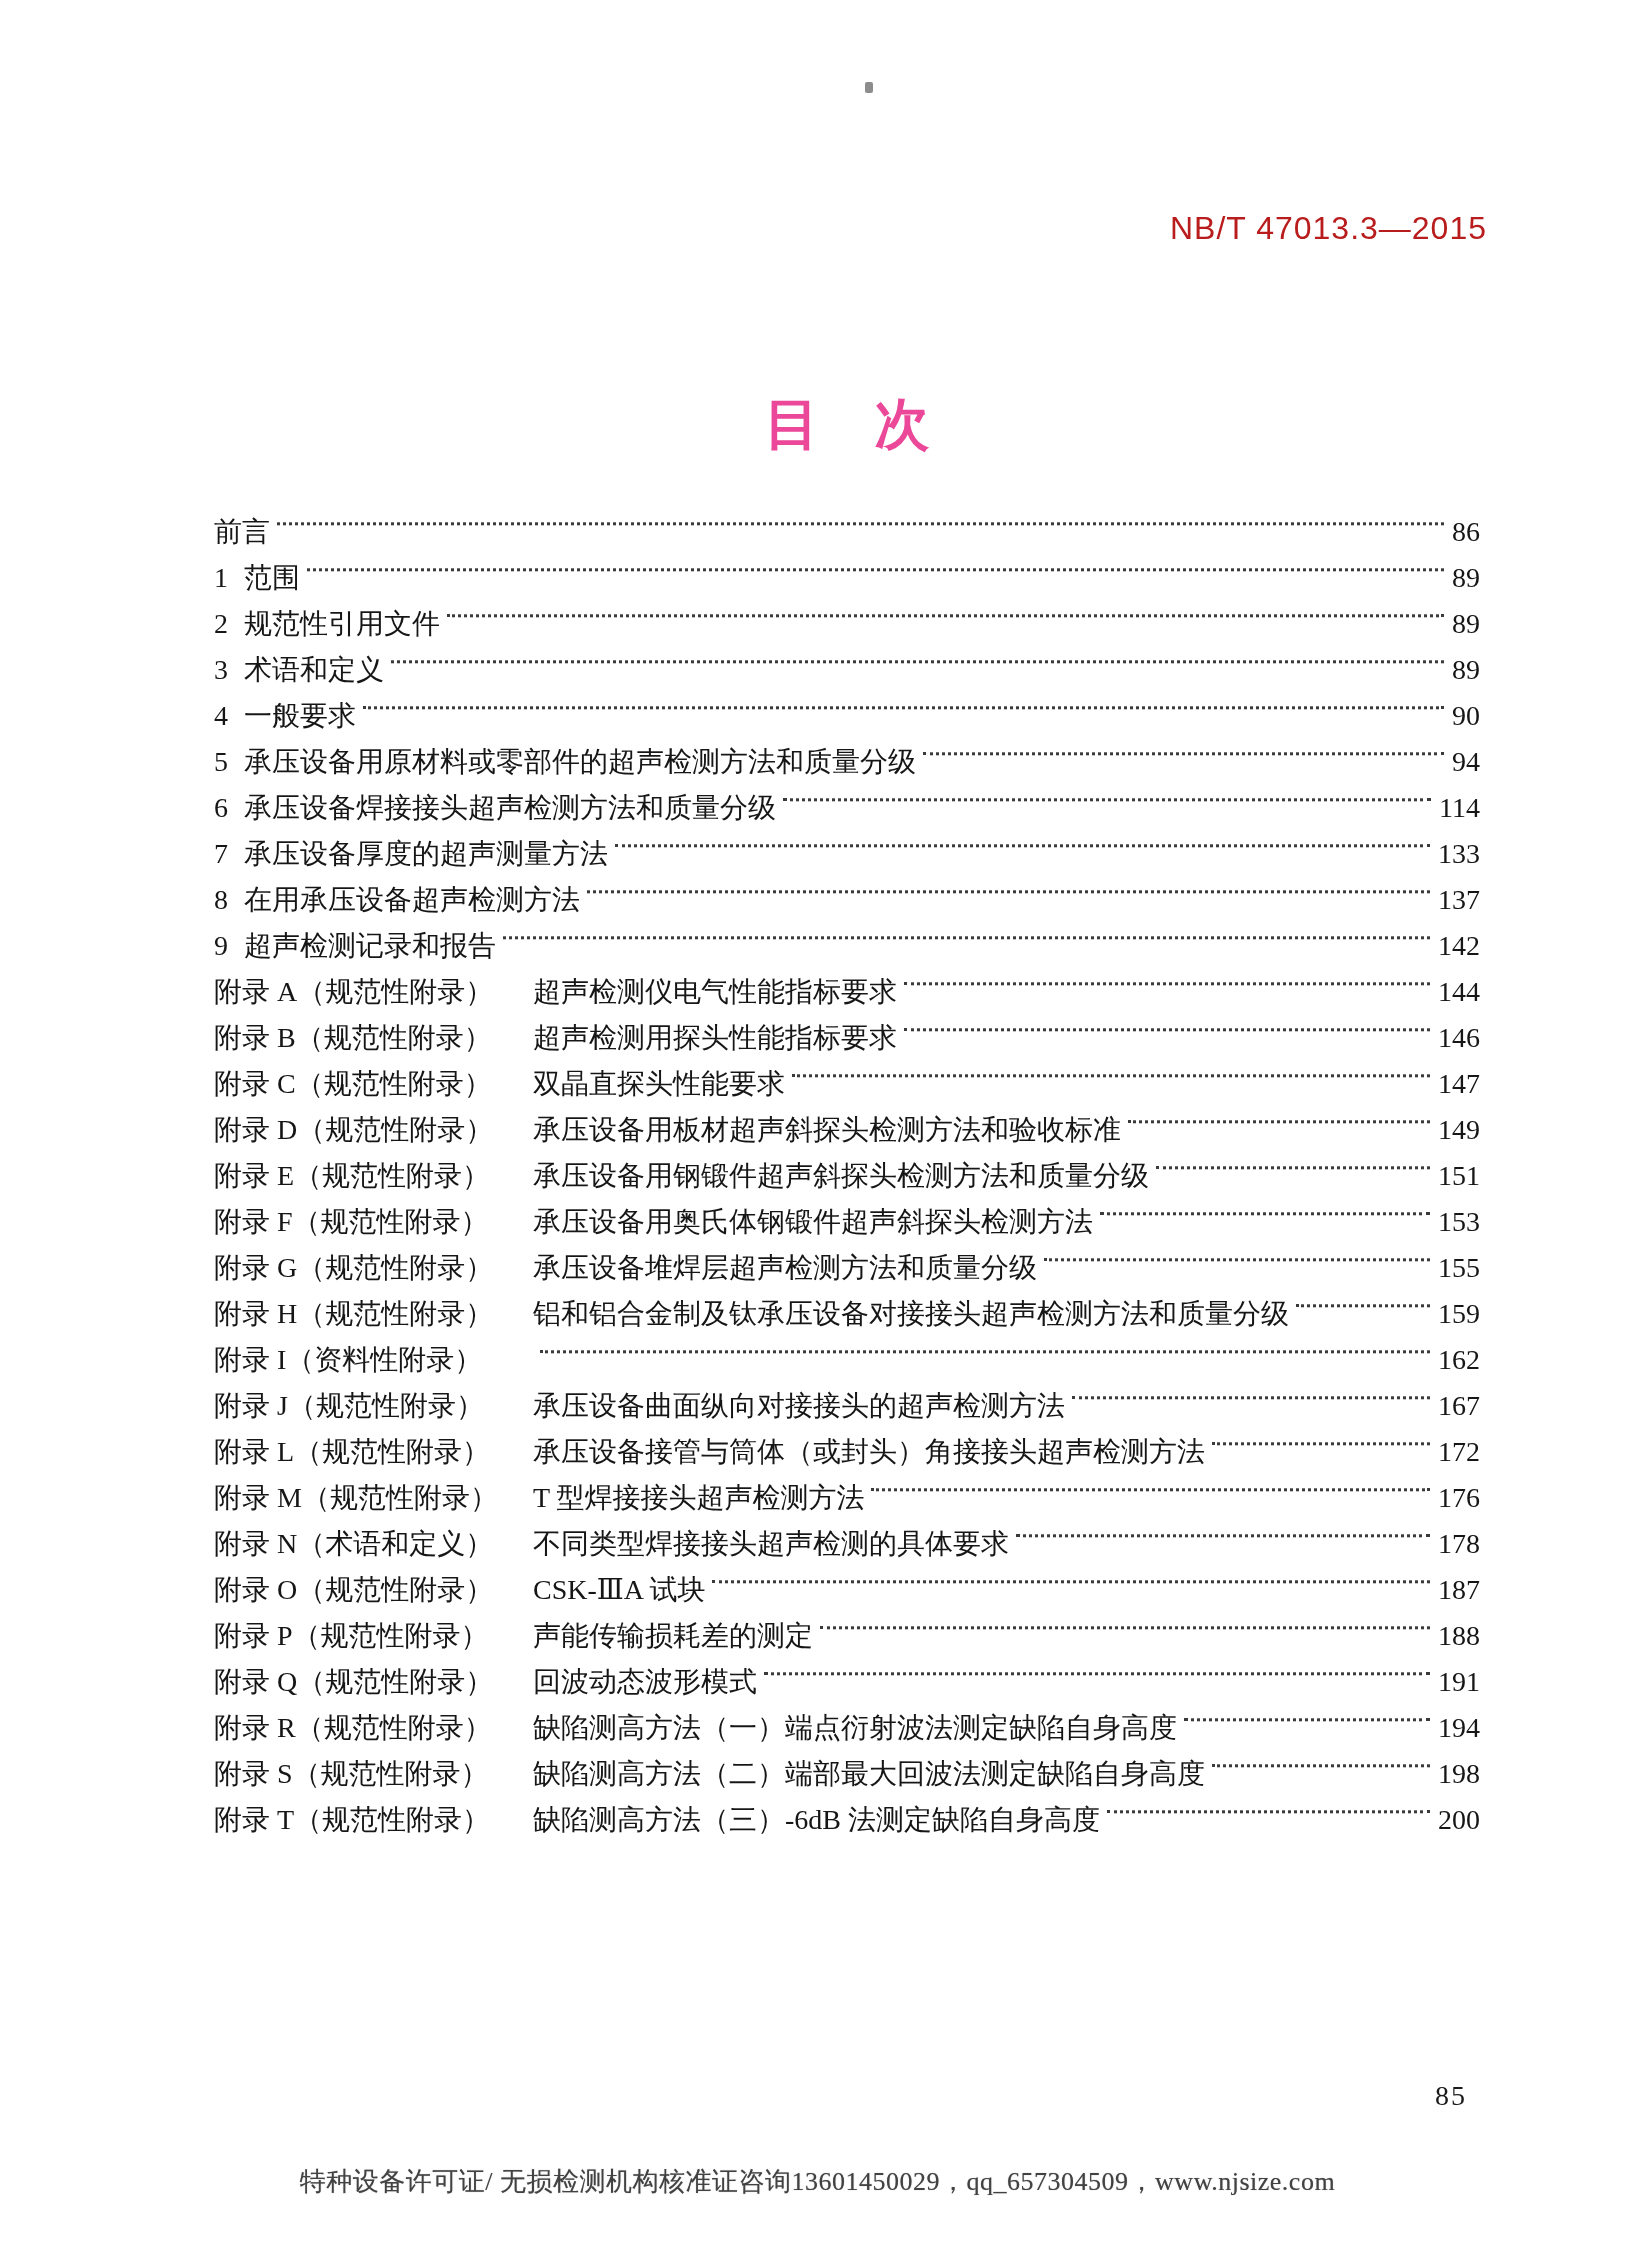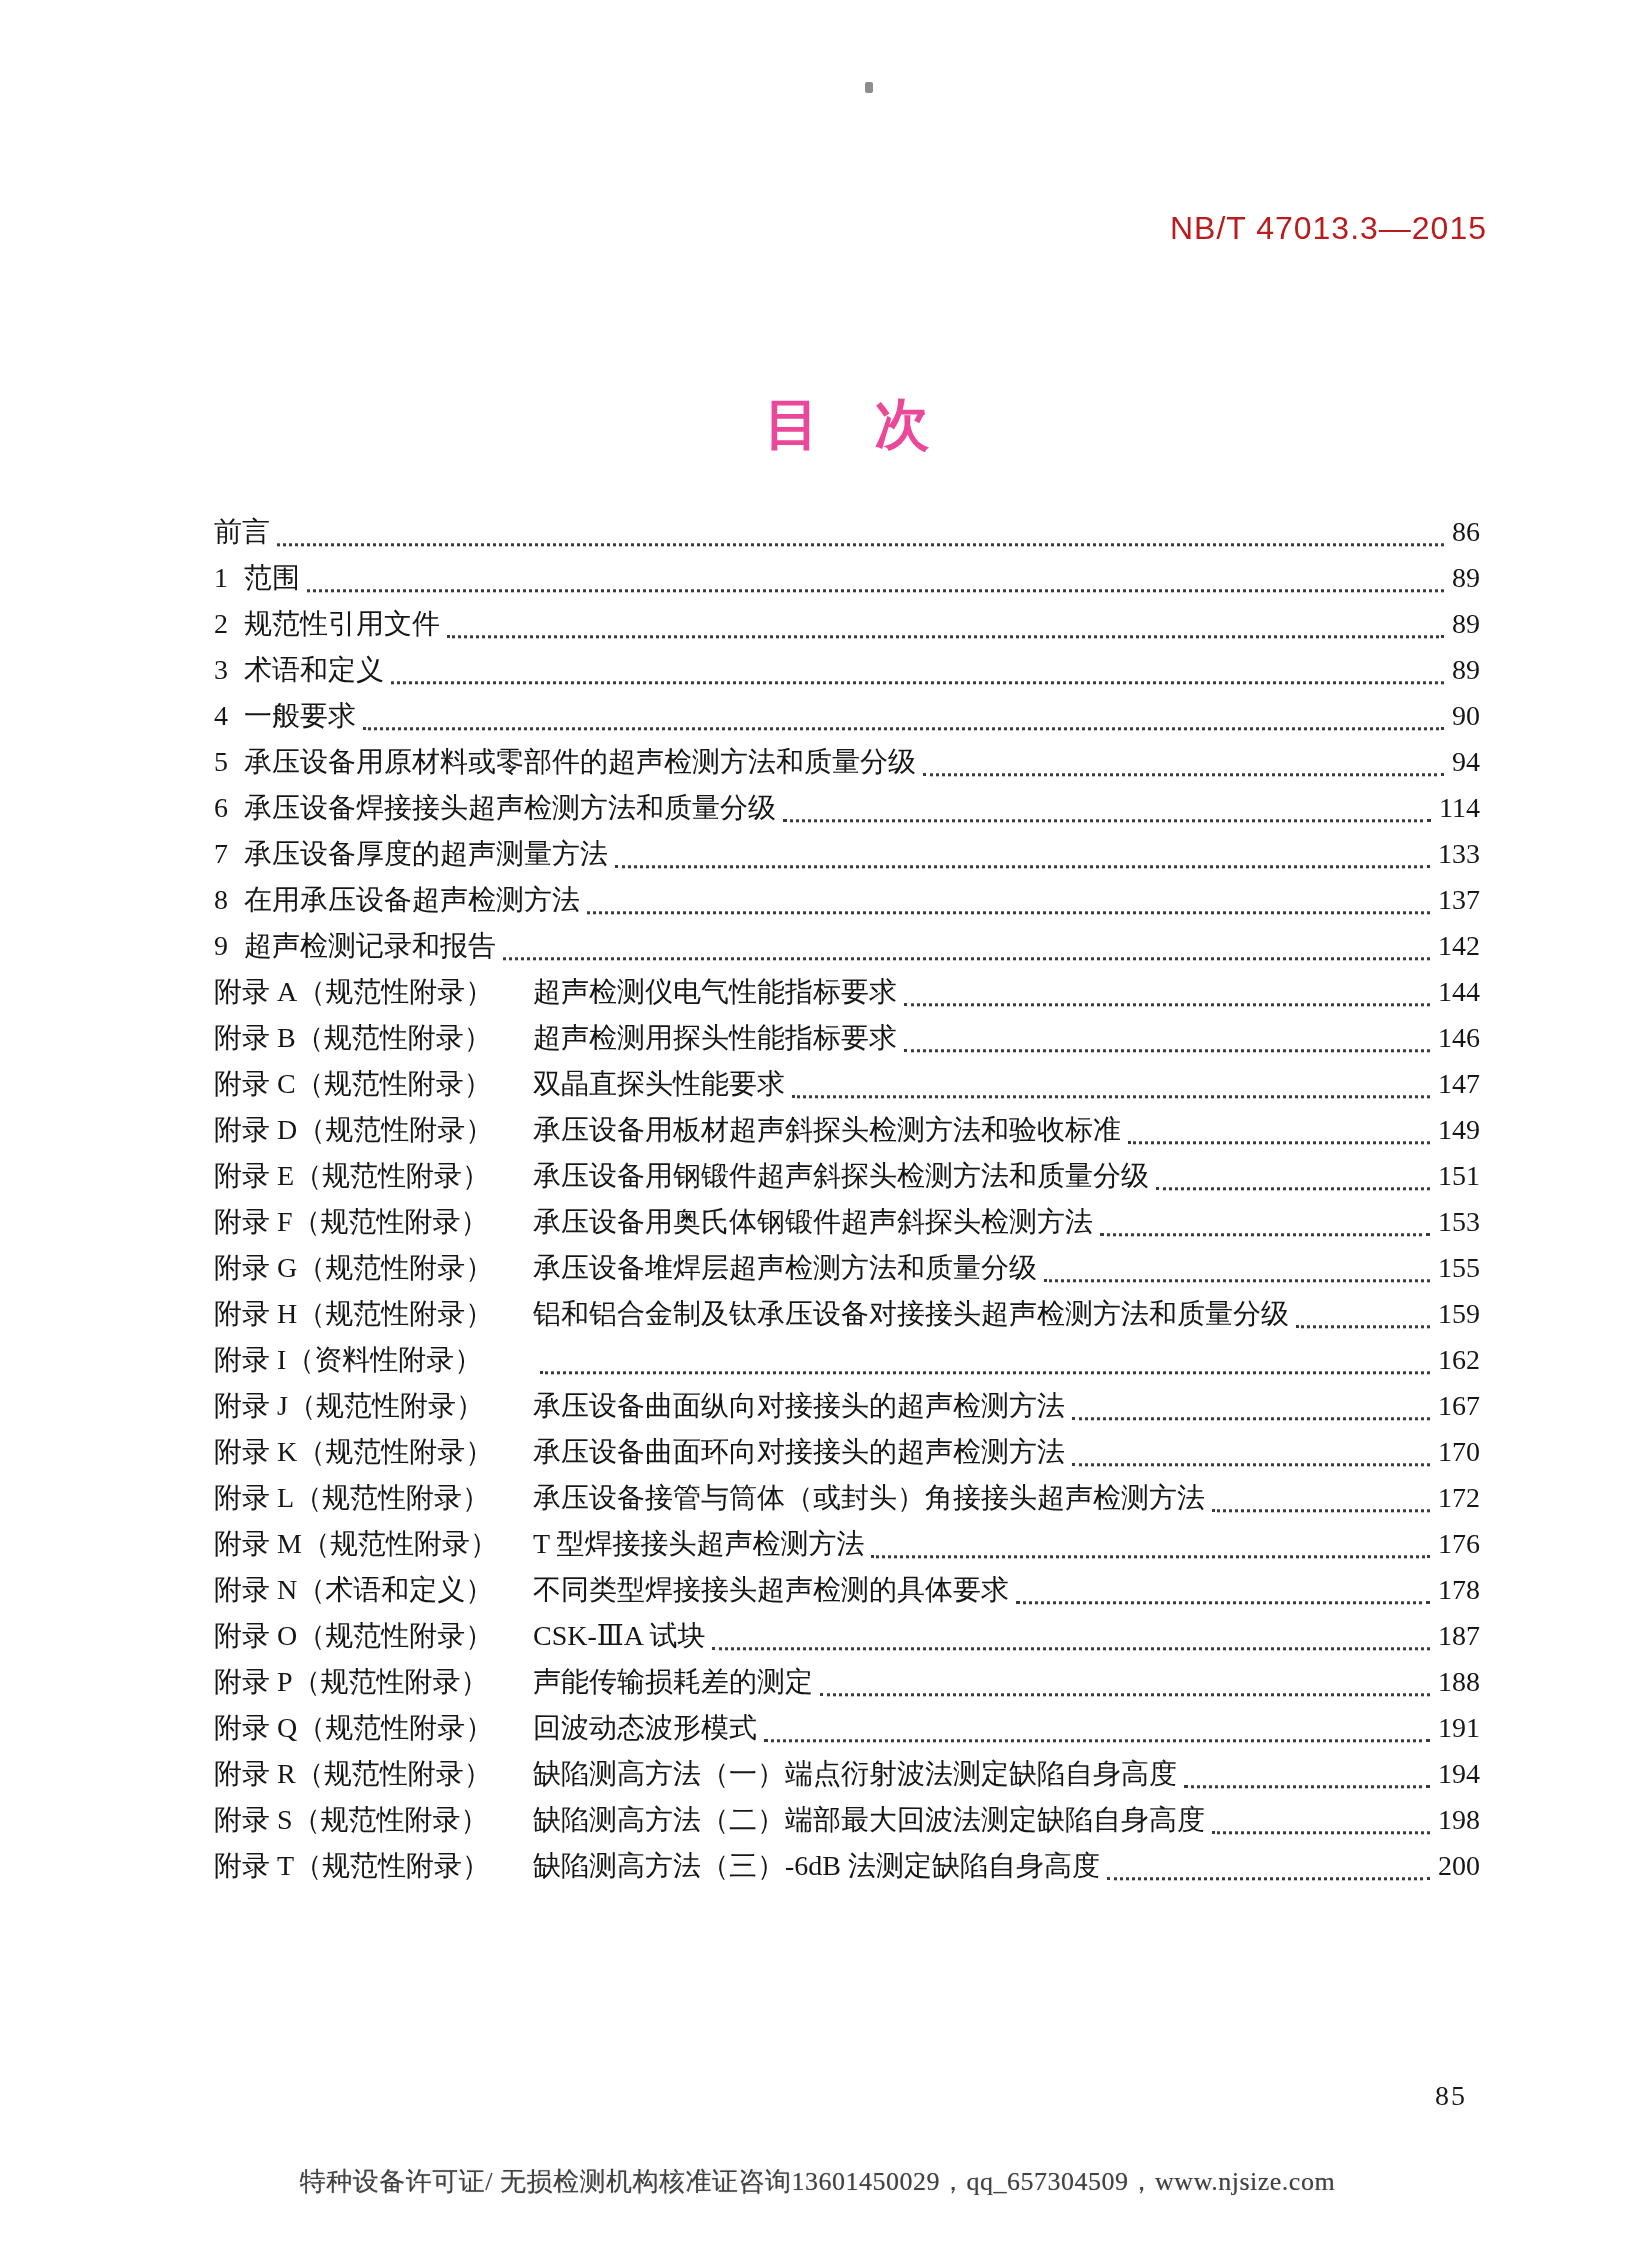--- a/index.html
+++ b/index.html
@@ -23,21 +23,21 @@
   .page-title{
     position:absolute;top:389px;left:214px;width:1266px;
     text-align:center;font-size:55px;font-weight:700;line-height:70px;
     color:#ec4899;
     font-family:"Liberation Sans","DejaVu Sans",sans-serif;
   }
   .toc{
     position:absolute;left:214px;top:509px;width:1266px;
   }
   .row{
-    display:flex;align-items:flex-end;
+    display:flex;align-items:center;
     height:46px;line-height:46px;
     font-size:28px;white-space:nowrap;
   }
   .num{flex:none;width:30px;}
   .albl{flex:none;width:319px;}
   .ttl{flex:none;white-space:pre;}
   .leader{
     flex:1 1 auto;min-width:9.7px;
     border-bottom:3.4px dotted #3a3a3a;
     transform:translateY(-8.7px);
@@ -219,27 +219,20 @@
   </div>
 
   <div class="row">
 
     <span class="albl">附录 J（规范性附录）</span>
     <span class="ttl">承压设备曲面纵向对接接头的超声检测方法</span>
     <span class="leader"></span>
     <span class="pg">167</span>
   </div>
 
-  <div class="row">
-
-    <span class="albl">附录 K（规范性附录）</span>
-    <span class="ttl">承压设备曲面环向对接接头的超声检测方法</span>
-    <span class="leader"></span>
-    <span class="pg">170</span>
-  </div>
 
   <div class="row">
 
     <span class="albl">附录 L（规范性附录）</span>
     <span class="ttl">承压设备接管与筒体（或封头）角接接头超声检测方法</span>
     <span class="leader"></span>
     <span class="pg">172</span>
   </div>
 
   <div class="row">

